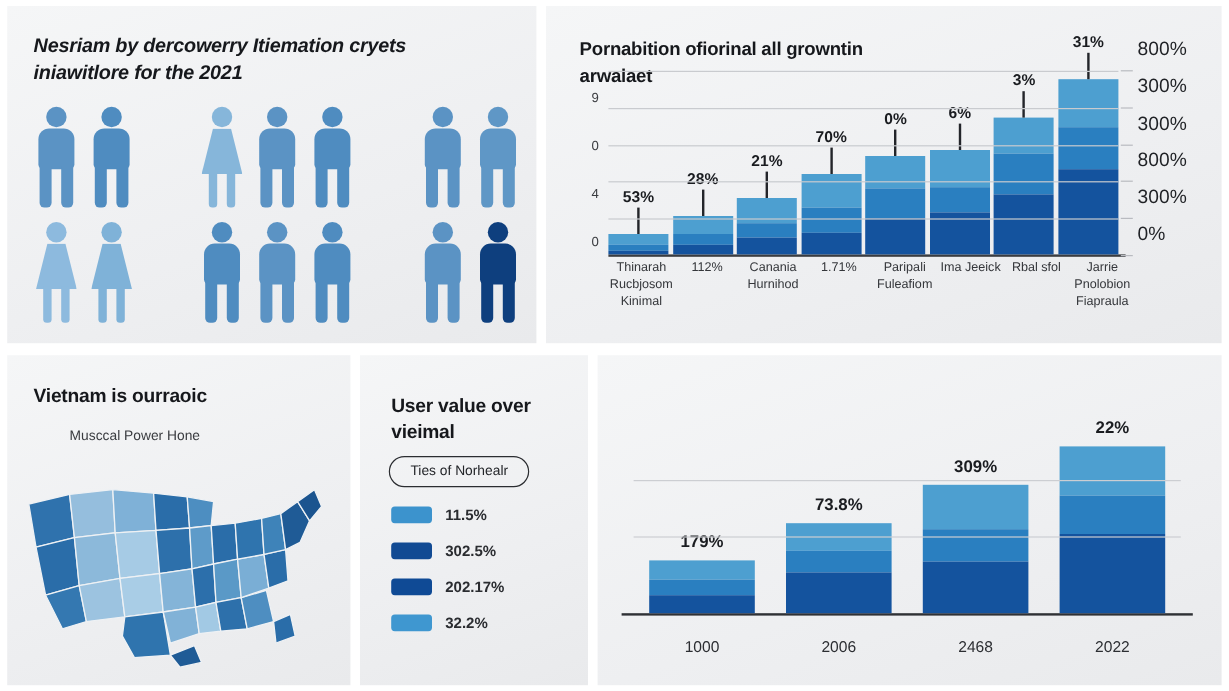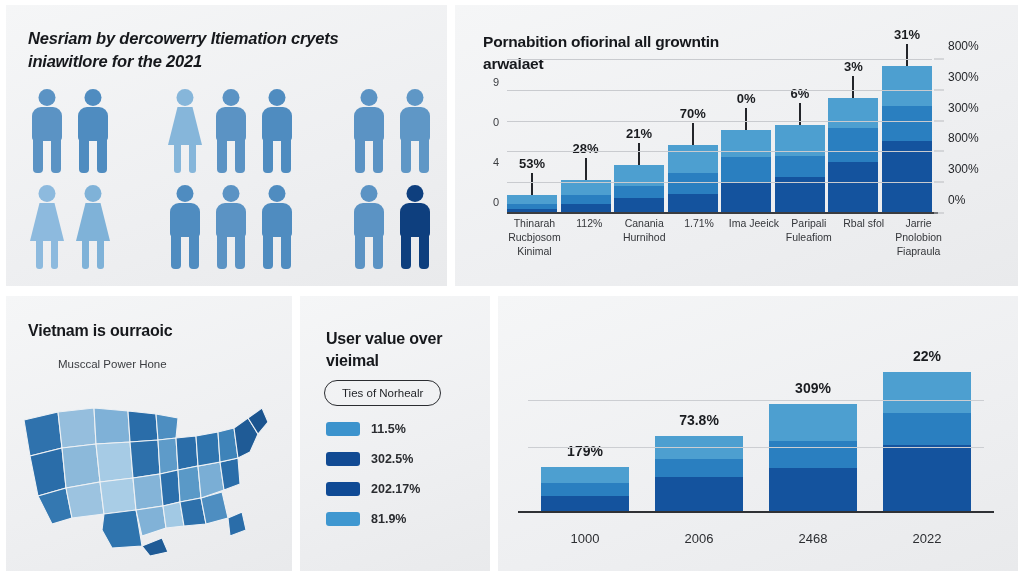--- a/index.html
+++ b/index.html
@@ -85,21 +85,21 @@
     position:absolute; left:0; right:-6px; bottom:0; height:2px; background:#3a3c40;
   }
   .g-ylab-left {
     position:absolute; right:100%; margin-right:8px;
     transform:translateY(-50%);
     font-size:11px; color:#3b3d41;
   }
   .g-ylab-right {
     position:absolute; left:100%; margin-left:16px;
     transform:translateY(-50%);
-    font-size:12px; color:#1f2125; white-space:nowrap;text-align:right;
+    font-size:16px; color:#1f2125; white-space:nowrap;text-align:right;
   }
   .g-tickmark {
     position:absolute; left:100%; margin-left:2px;
     transform:translateY(-50%);
     width:10px; height:1px; background:#b9bbc0;
   }
   .g-bars {
     position:absolute; left:0; right:0; bottom:2px; top:0;
     display:flex; align-items:flex-end; justify-content:space-between;
   }
@@ -365,22 +365,22 @@
         <div class="g-ylab-left" style="bottom: 0%;">0</div>
         <div class="g-ylab-left" style="bottom: 26%;">4</div>
         <div class="g-ylab-left" style="bottom: 52%;">0</div>
         <div class="g-ylab-left" style="bottom: 78%;">9</div>
       </div>
     <div class="g-cats" id="g-cats">
         <div class="g-cat">Thinarah Rucbjosom Kinimal</div>
         <div class="g-cat">112%</div>
         <div class="g-cat">Canania Hurnihod</div>
         <div class="g-cat">1.71%</div>
+        <div class="g-cat">Paripali Fuleafiom</div>
         <div class="g-cat">Ima Jeeick</div>
-        <div class="g-cat">Paripali Fuleafiom</div>
         <div class="g-cat">Rbal sfol</div>
         <div class="g-cat">Jarrie Pnolobion Fiapraula</div>
       </div>
   </div>
 
   <div class="panel" id="panel-map">
     <div class="m-title">Vietnam is ourraoic</div>
     <div class="m-sub">Musccal Power Hone</div>
     <div class="m-wrap">
       <svg viewBox="0 0 266 178">
@@ -431,21 +431,21 @@
         <div class="l-row">
           <span class="l-sw" style="background:#114a93"></span>
           <span class="l-txt">302.5%</span>
         </div>
         <div class="l-row">
           <span class="l-sw" style="background:#0f4a95"></span>
           <span class="l-txt">202.17%</span>
         </div>
         <div class="l-row">
           <span class="l-sw" style="background:#3f97d0"></span>
-          <span class="l-txt">81.9%</span>
+          <span class="l-txt">32.2%</span>
         </div>
       </div>
   </div>
 
   <div class="panel" id="panel-trend">
     <div class="t-plot" id="t-plot">
       <div class="t-base"></div>
       <div class="t-bars" id="t-bars">
           <div class="t-bar">
             <div class="t-seg" style="background: rgb(20, 83, 158); height: 10%; order: 3;"></div>

